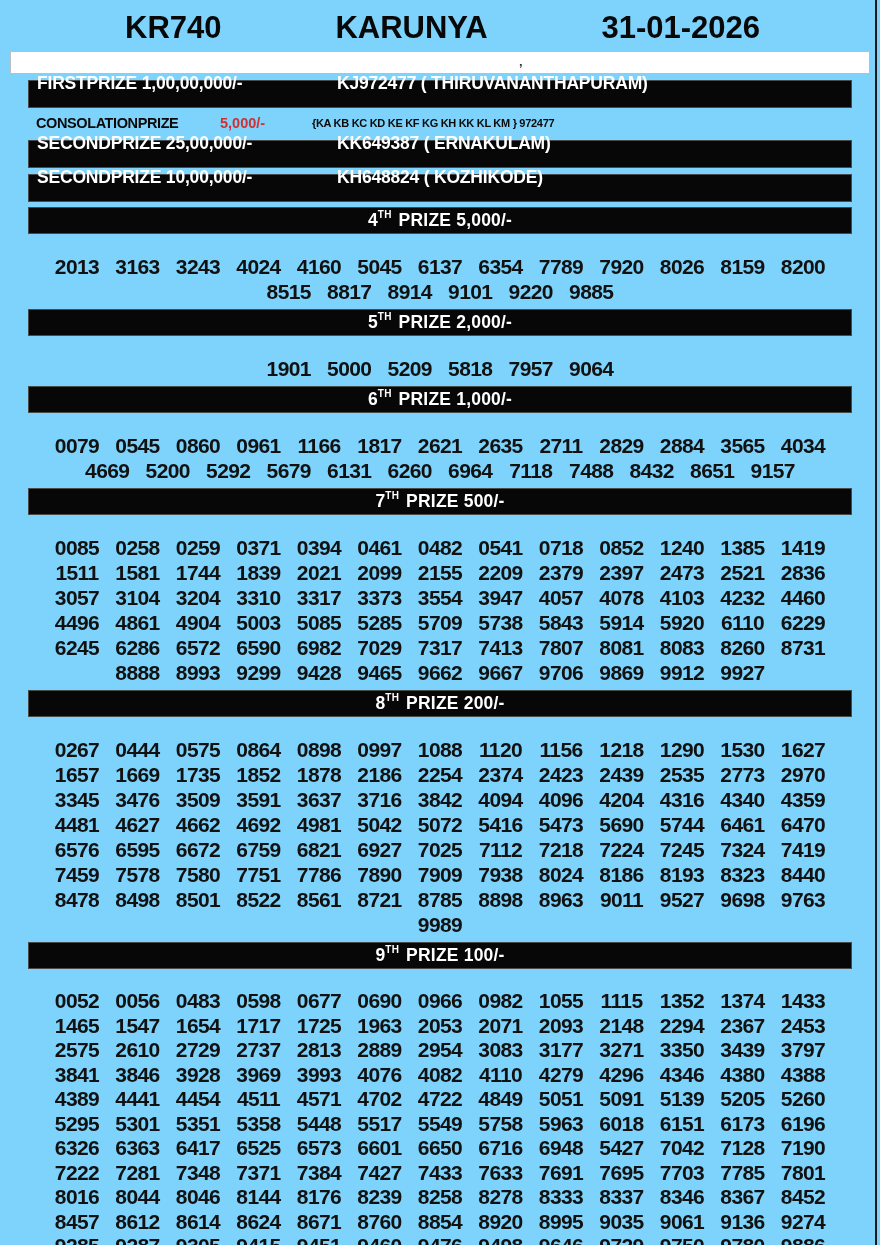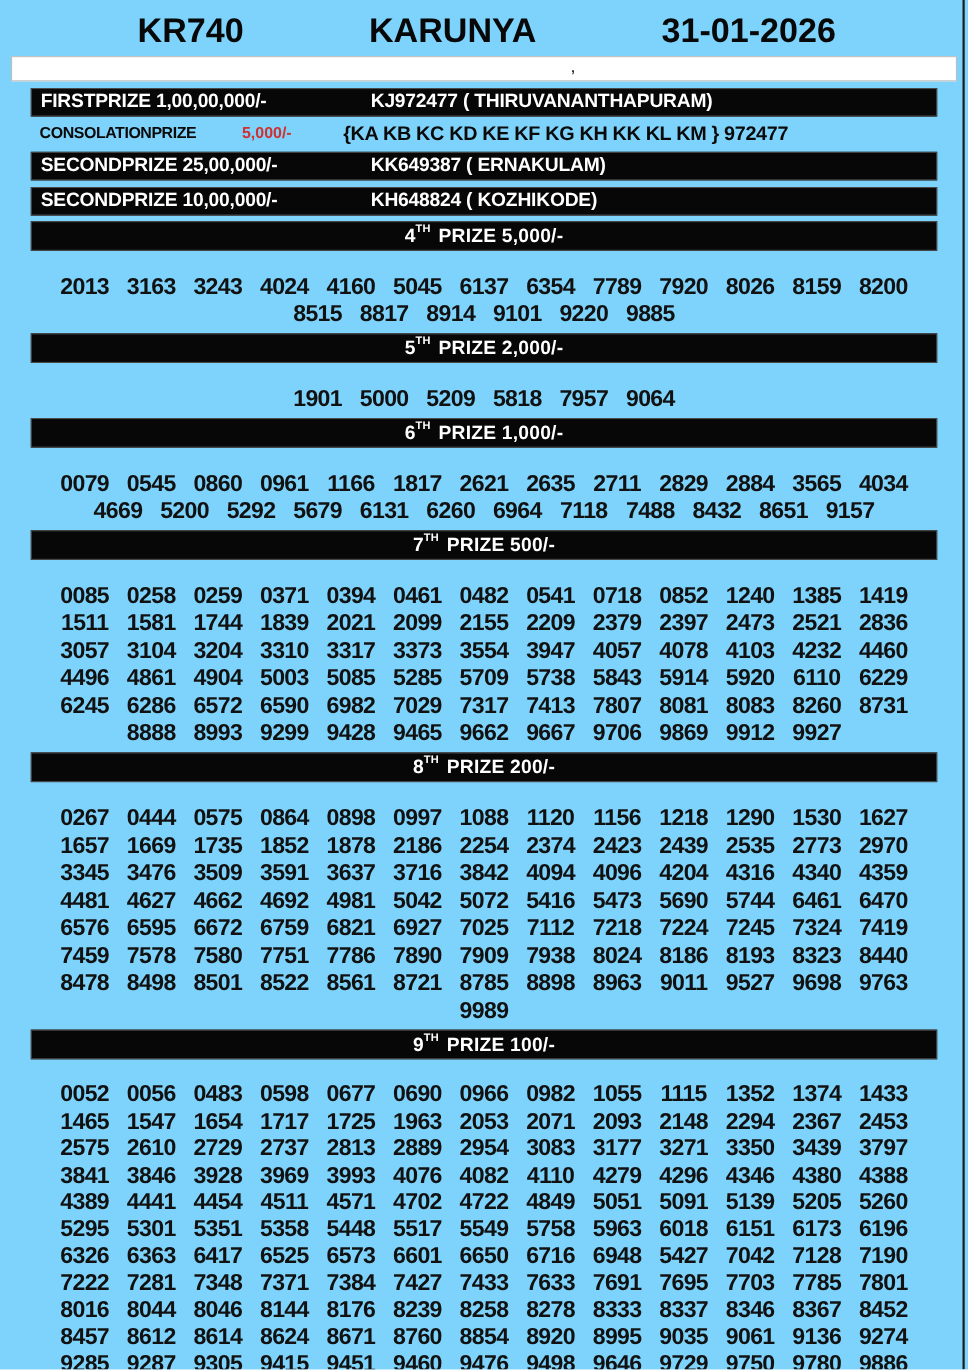--- a/index.html
+++ b/index.html
@@ -32,37 +32,37 @@
   }
   .stray-mark {
     position:absolute; left:508px; top:9px;
     font-size:13px; font-weight:bold; color:#333;
   }
   
   .banner {
     margin:6px 28px 0 28px;
     background:#070707; border:1px solid #4a4a4a;
     color:#fff; height:26px;
-    display:flex; align-items:flex-start;
-    padding:0 8px;
+    display:flex; align-items:flex-end;
+    padding:13px 8px;
     font-weight:bold; font-size:17.5px; letter-spacing:-0.2px;
     white-space:nowrap;
   }
   .banner .b-label { flex:0 0 300px; }
   .banner .b-result { flex:1; }
   .banner.first { margin-top:6px; }
   
   .consolation {
     margin:4px 28px 0 28px; height:22px;
     display:flex; align-items:center; padding:0 8px;
     font-weight:bold; white-space:nowrap;gap:16px;
   }
   .consolation .c-label { flex:0 0 168px; font-size:14.5px; letter-spacing:-0.4px; color:#0a0a0a; }
   .consolation .c-amount { flex:0 0 76px; font-size:14.5px; }
-  .consolation .c-result { font-size:18px; letter-spacing:-0.3px; color:#0a0a0a; }
+  .consolation .c-result { font-size:11px; letter-spacing:-0.3px; color:#0a0a0a; }
   
   .section-bar {
     margin:5px 28px 0 28px;
     background:#070707; border:1px solid #4a4a4a;
     color:#fff; height:27px;
     display:flex; align-items:center; justify-content:center;
     font-weight:bold; font-size:17.5px; letter-spacing:0.2px;
     white-space:nowrap;
   }
   .section-bar sup { font-size:10px; vertical-align:top; line-height:10px; margin:1px 2px 0 0; }

